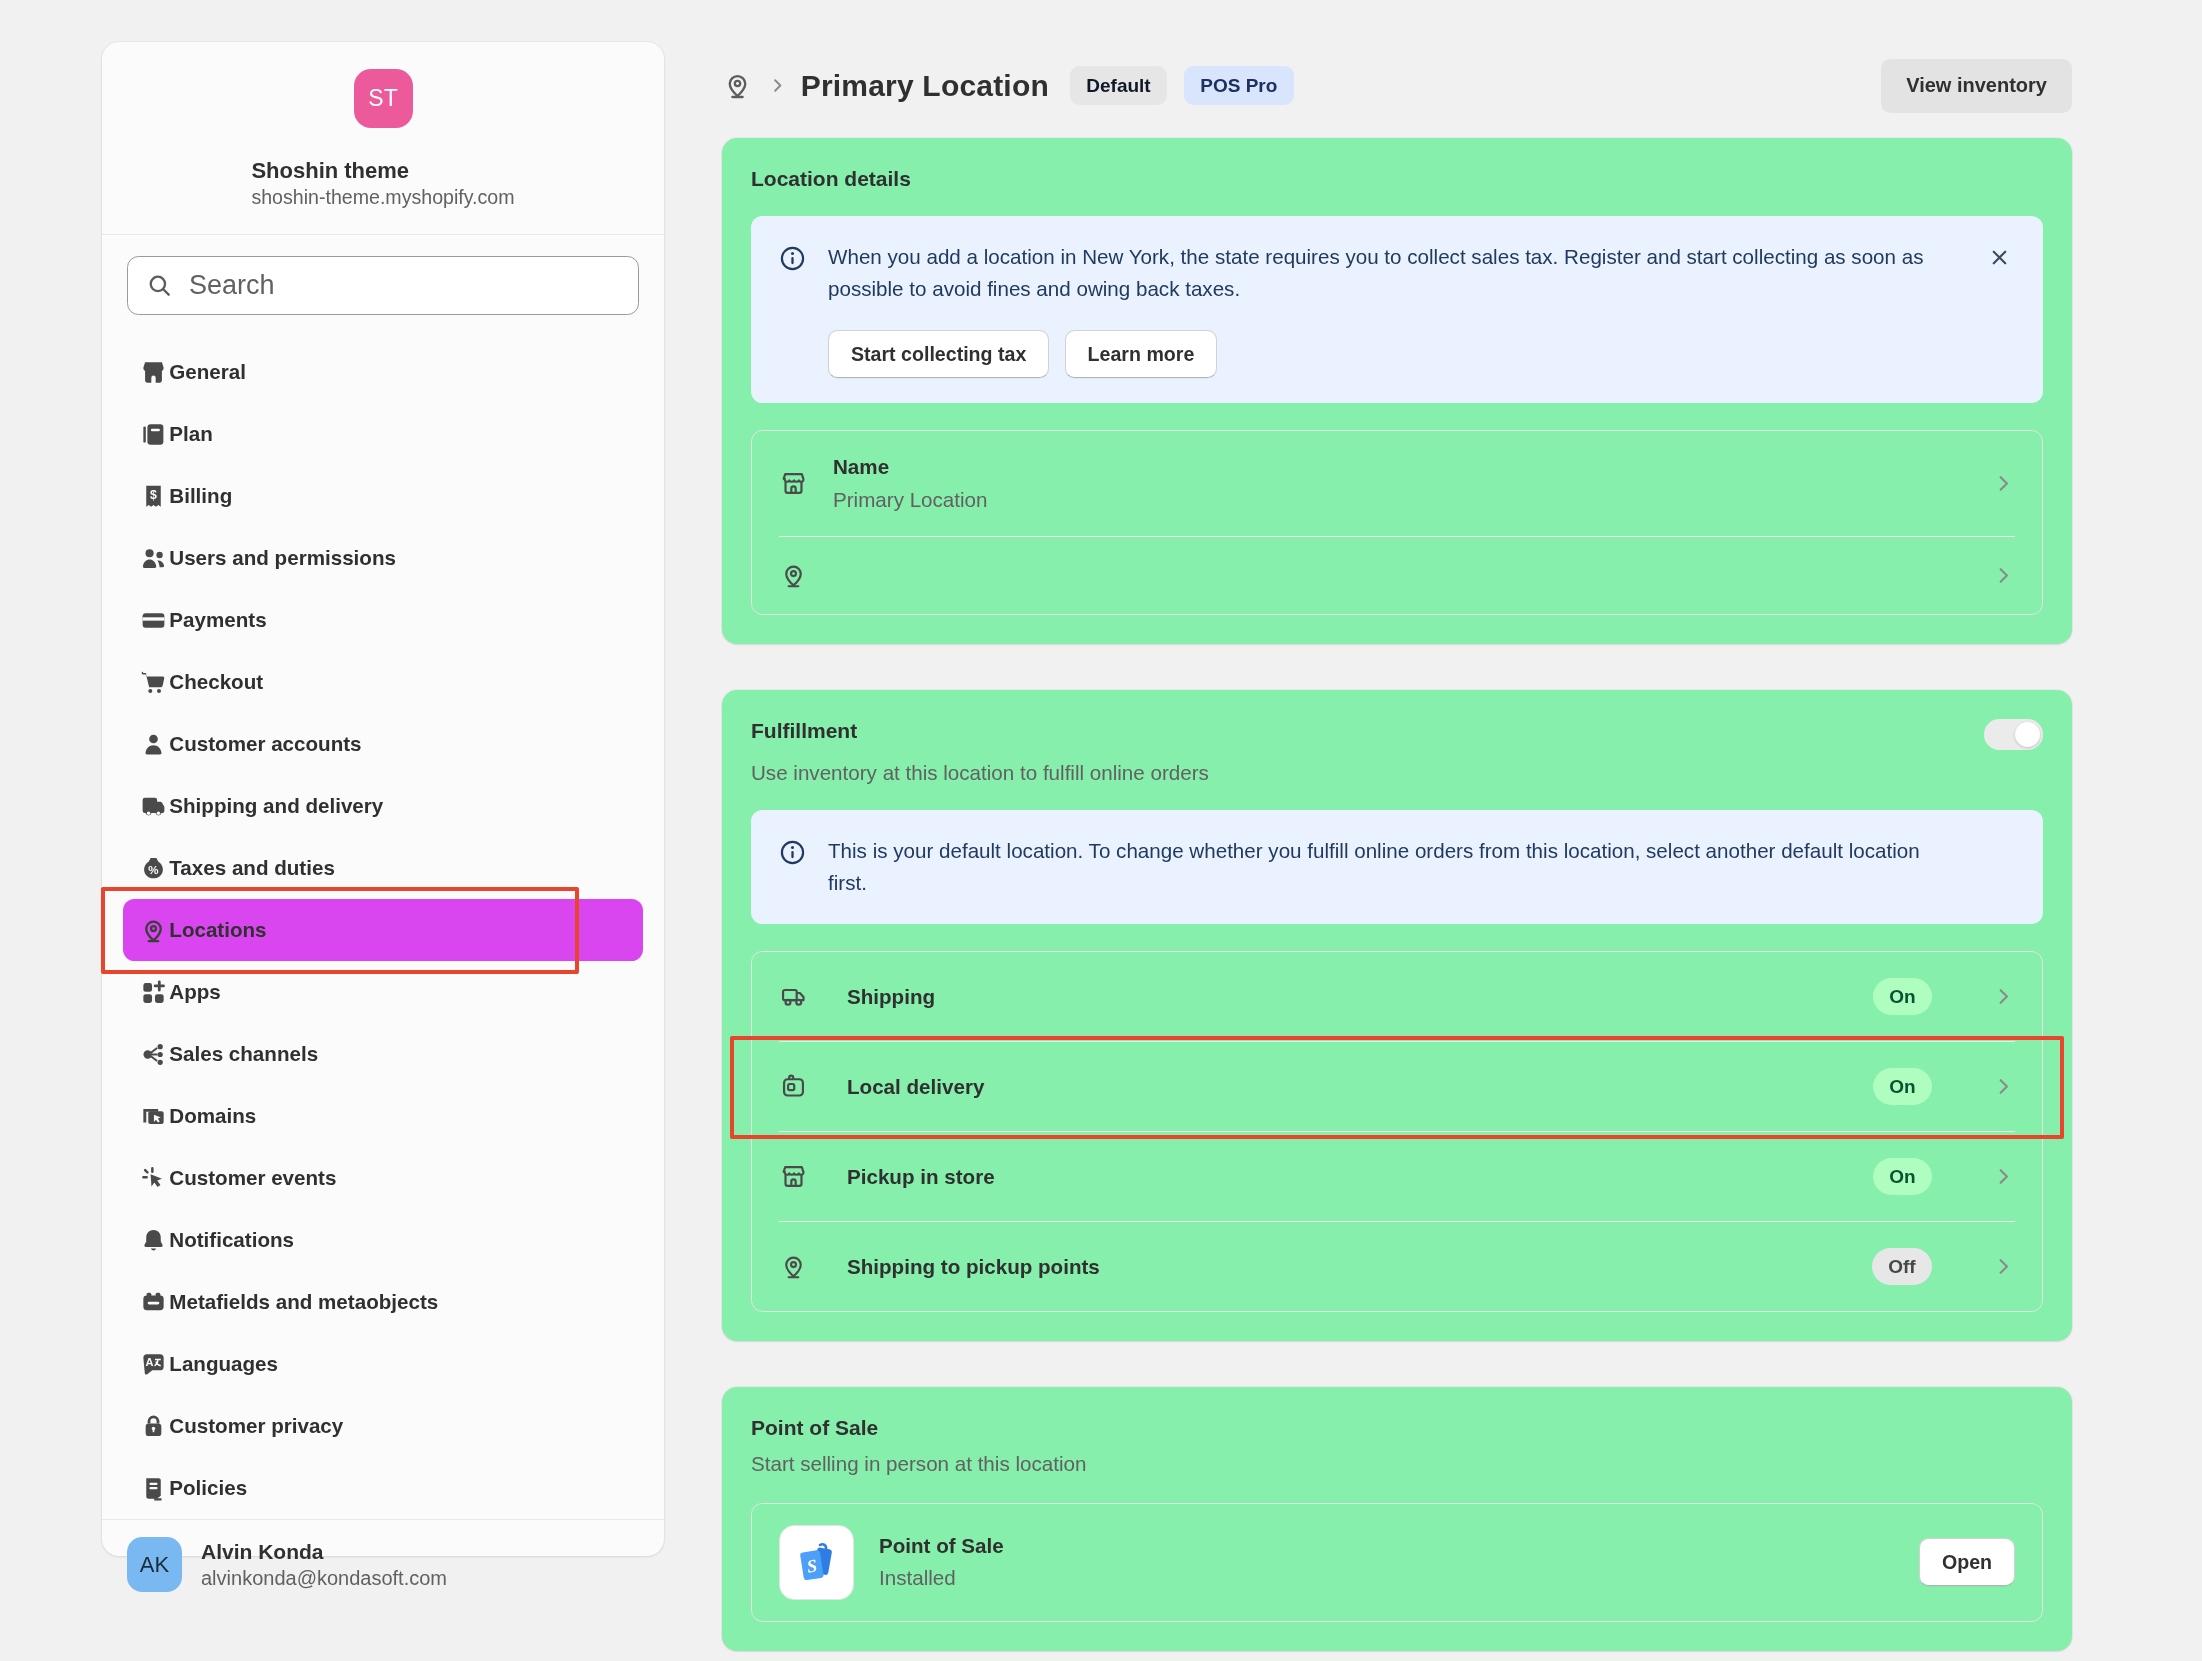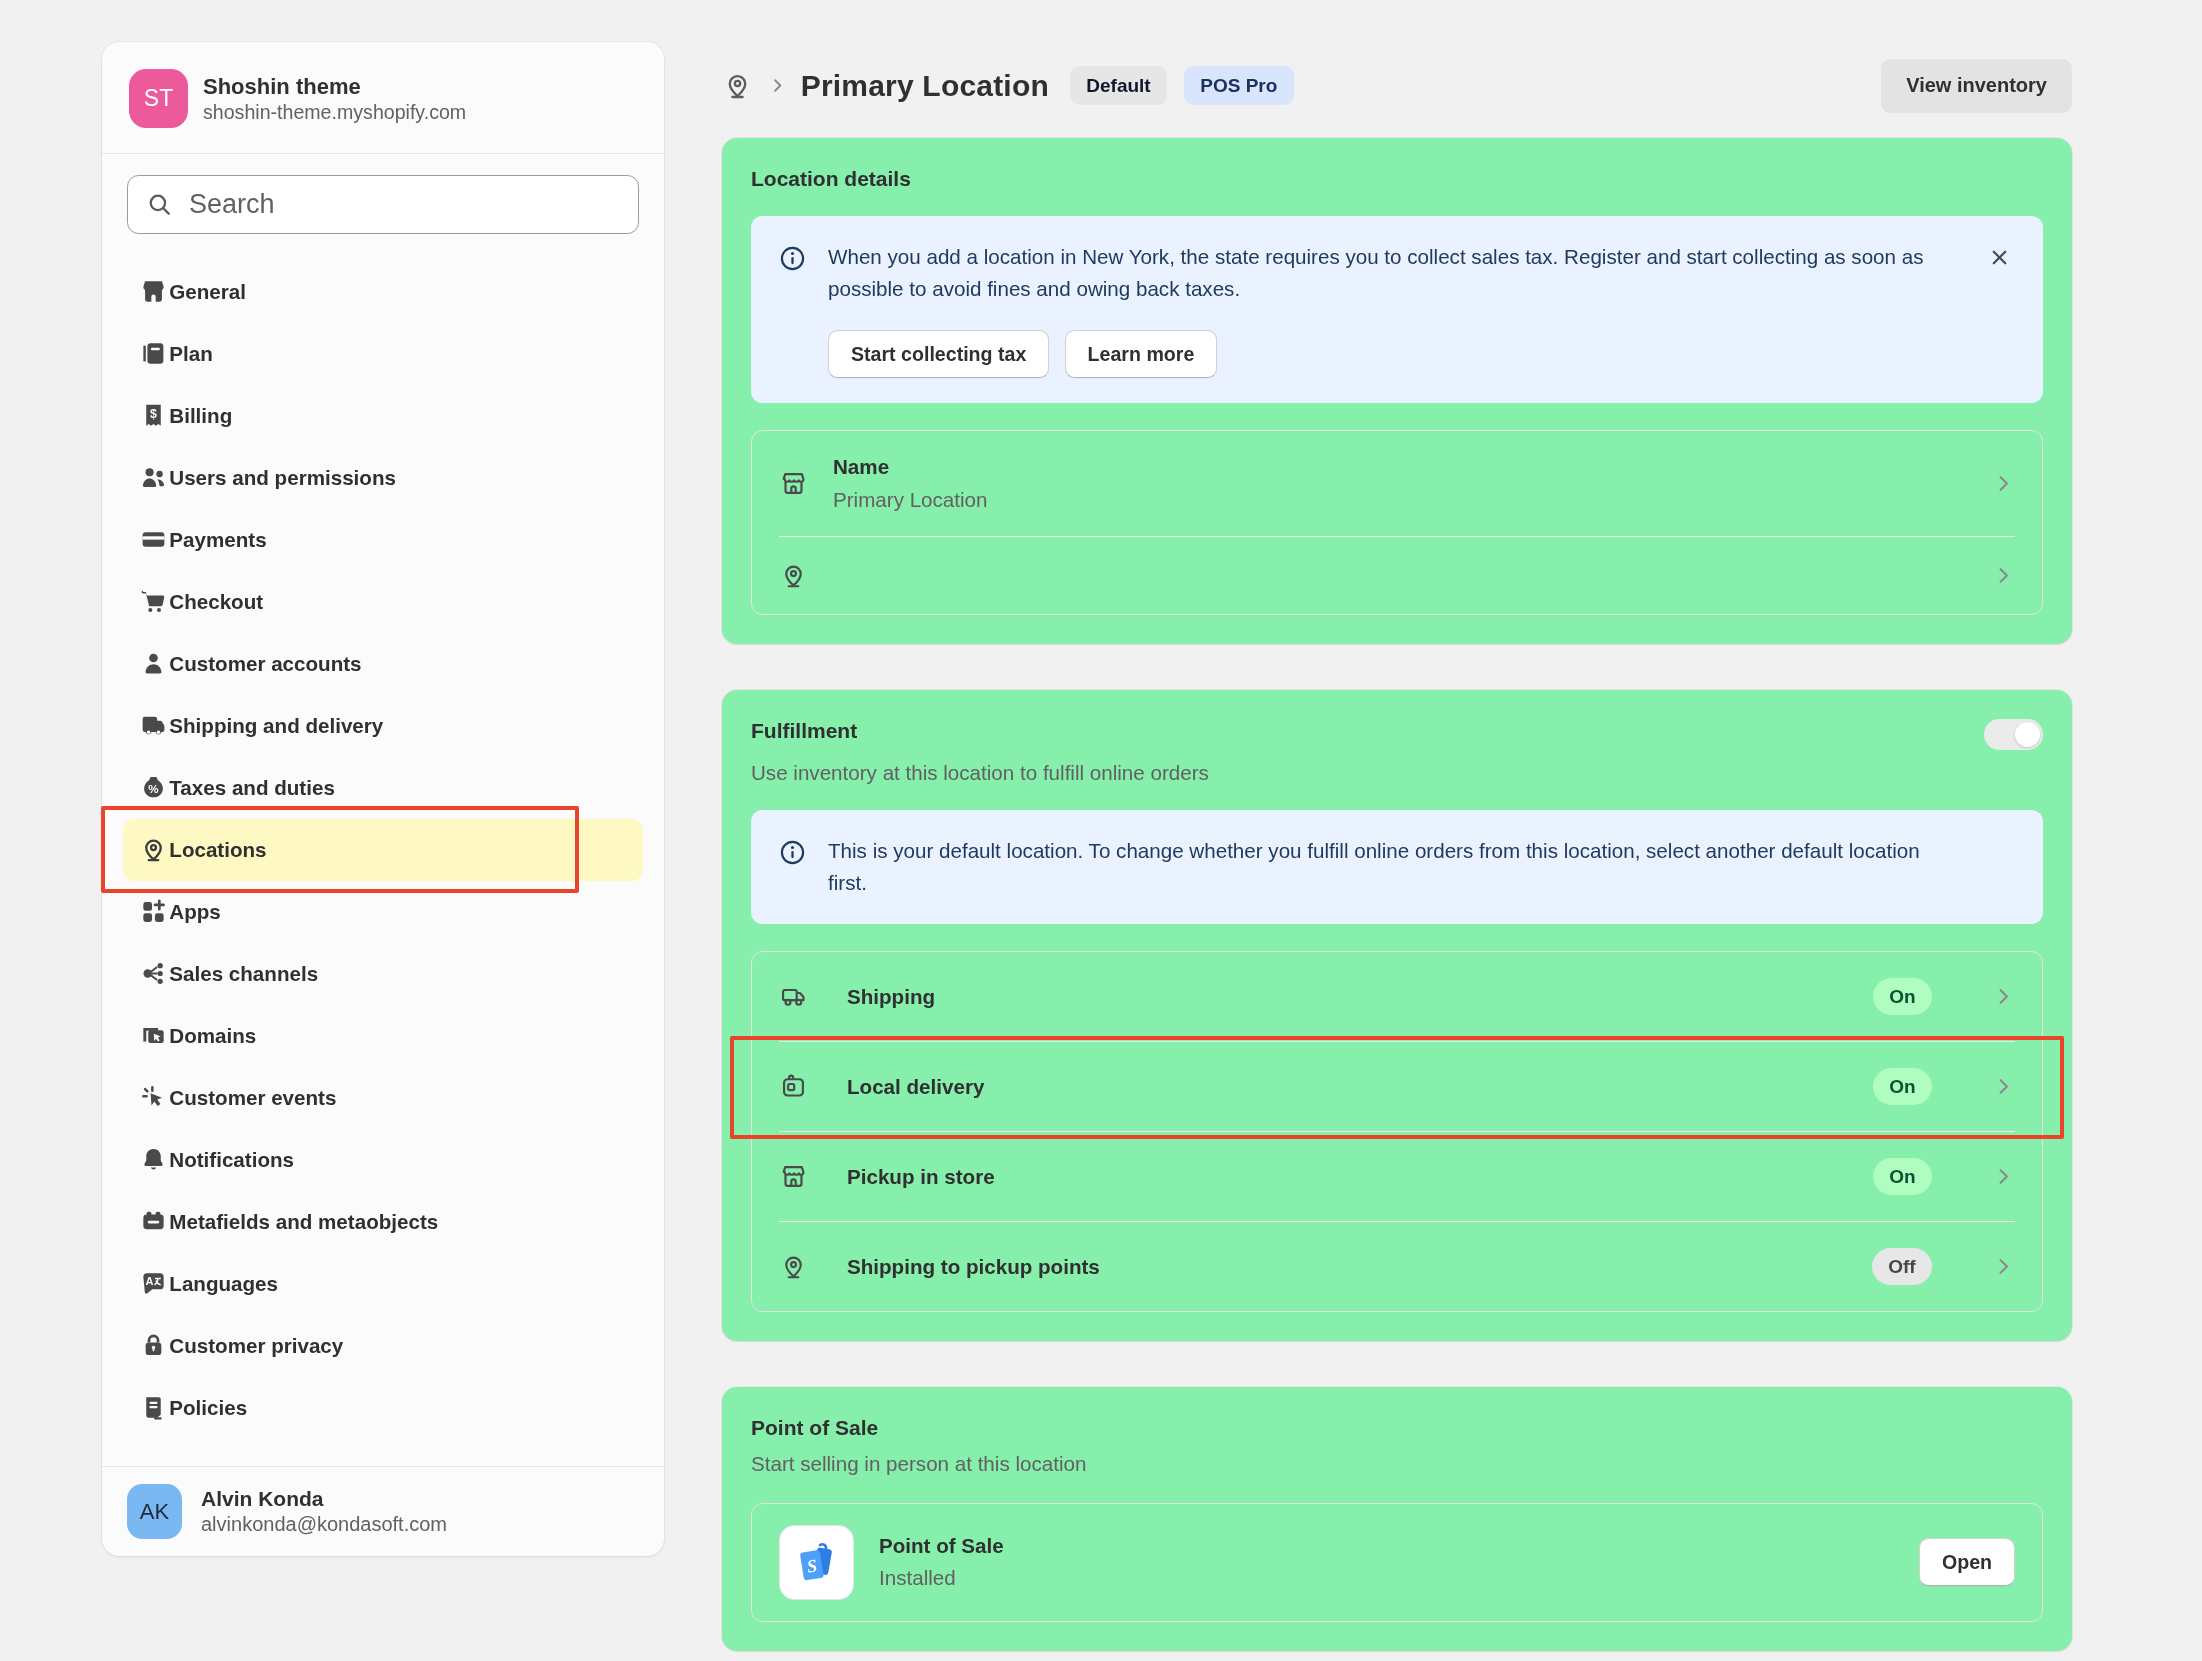--- a/index.html
+++ b/index.html
@@ -13,22 +13,23 @@
   .ic path, .ic rect, .ic circle { }
 
   
   .sidebar {
     position:absolute; left:102px; top:42px; width:562px; height:1514px;
     background:#fbfbfb; border-radius:17px;
     box-shadow:0 1px 2.9px rgba(0,0,0,.08), 0 0 0 1px rgba(0,0,0,.03);
     display:flex; flex-direction:column;
   }
   .side-header {
-    display:flex; align-items:center; gap:15px; padding:27px 27px 25px;
+    display:flex; align-items:center; gap:29px; padding:27px 27px 25px;
     border-bottom:1px solid #e8e8e8;
+    flex-direction:column;
   }
   .avatar { width:59px; height:59px; border-radius:17px; display:flex;
     align-items:center; justify-content:center; font-size:23px; flex:none; }
   .avatar.store { background:#ec5a9b; color:#fff; }
   .store-name { font-size:22px; font-weight:700; line-height:1.3; }
   .store-domain { font-size:19.6px; color:#616161; margin-top:0; }
   .search-wrap { margin:21px 25px 15.3px; position:relative; }
   .search-wrap input {
     width:100%; height:59px; border:1.4px solid #9a9a9a; border-radius:11.5px;
     background:#fff; font-size:27px; color:#303030; padding:0 17px 0 61px;
@@ -36,21 +37,21 @@
   }
   .search-wrap input::placeholder { color:#616161; }
   .search-icon { position:absolute; left:19px; top:16.3px; }
   nav { padding:11.5px 21px 0; flex:1; }
   .nav-item {
     display:flex; align-items:center; height:62px; padding:0 15.3px;
     border-radius:11.5px; font-size:20.6px; font-weight:600; color:#303030;
     position:relative; cursor:pointer;
   }
   .nav-item .nicon { width:31px; display:flex; justify-content:center; flex:none; }
-  .nav-item.selected { background:#fef9c3; }
+  .nav-item.selected { background:#d946ef; }
   .annot-box { position:absolute; border:4.8px solid #e8452c; border-radius:1.9px; pointer-events:none; z-index:5; }
   .nav-item.selected .annot-box { left:-22px; top:-12.4px; width:478px; height:87px; }
   .side-footer {
     border-top:1px solid #e8e8e8; padding:17px 25px; display:flex;
     align-items:center; gap:19px;
   }
   .avatar.user { width:55px; height:55px; border-radius:15.3px; background:#79b8f1;
     color:#1c2b3a; font-size:22px; }
   .user-name { font-size:21px; font-weight:700; }
   .user-email { font-size:20px; color:#616161; margin-top:2.9px; }

